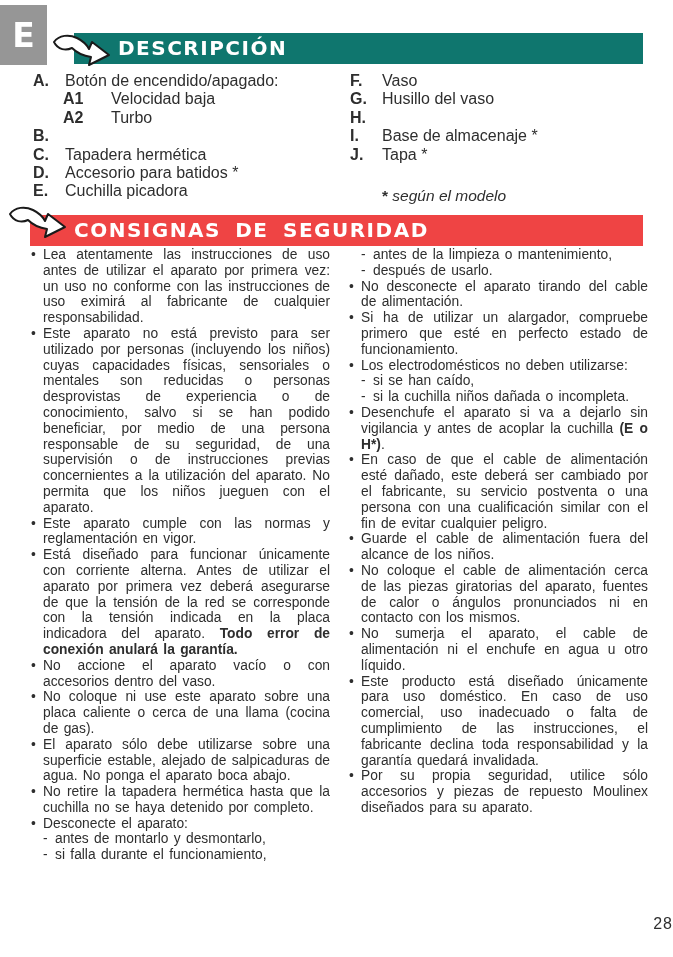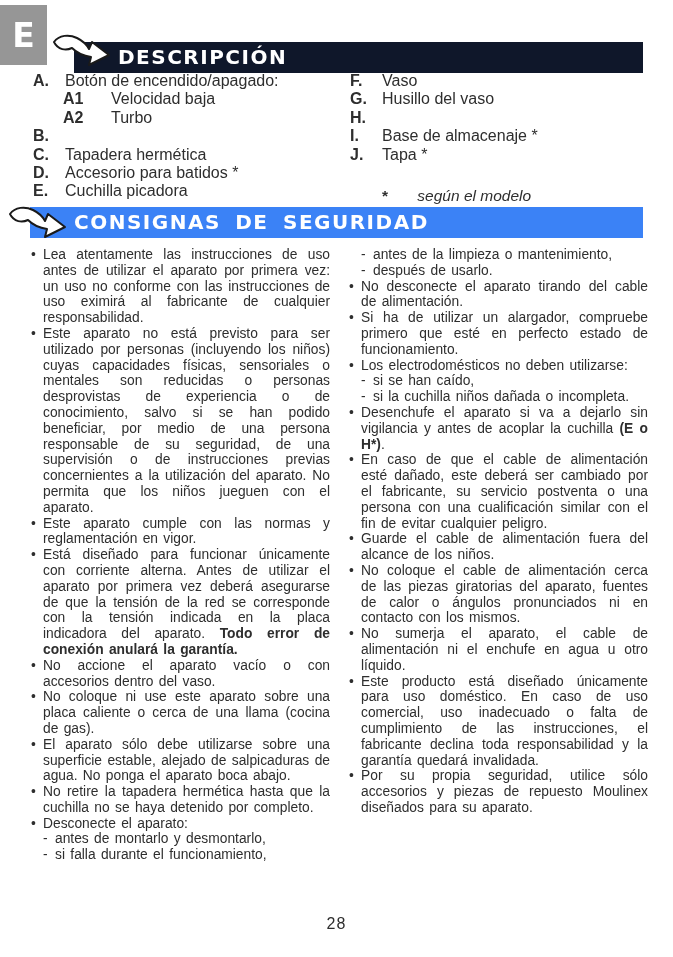--- a/index.html
+++ b/index.html
@@ -27,46 +27,46 @@
   .desc-col{position:absolute;top:72px;font-size:16px;line-height:18.4px;}
   .desc-left{left:33px;width:312px;}
   .desc-right{left:350px;width:298px;}
   .desc-row{display:flex;}
   .desc-key{width:32px;flex:none;font-weight:bold;}
   .desc-row.sub{margin-left:30px;}
   .desc-subkey{width:48px;flex:none;font-weight:bold;}
   .desc-text{flex:1;text-align:justify;}
   .footnote{position:absolute;left:382px;top:187px;font-size:15.5px;}
   .footnote .fm{font-weight:bold;}
-  .footnote .ft{font-style:italic;margin-left:25px;}
+  .footnote .ft{font-style:italic;}
 
   
   .safety-col{position:absolute;top:247px;width:300px;font-size:13.8px;
               line-height:15.8px;text-align:justify;word-spacing:1.5px;}
   .saf-left{left:30px;}
   .saf-right{left:348px;}
   .s-item{position:relative;padding-left:13px;}
   .s-item .marker{position:absolute;left:1px;}
   .s-item.dash{padding-left:25px;}
   .s-item.dash .marker{left:13px;}
   .b{font-weight:bold;}
 
-  .page-number{position:absolute;left:0;right:0;top:915px;text-align:center;
+  .page-number{position:absolute;left:0;right:0;top:915px;text-align:right;
                font-size:16px;letter-spacing:1px;}
 </style>
 </head>
 <body>
 
 <div class="page" style="color: rgb(46, 46, 46);">
 
   <div class="lang-box js-gray" style="background: rgb(150, 150, 150);">
     <span class="lang-letter">E</span>
   </div>
 
-  <div class="banner banner-desc js-gray" style="background: #0f172a; margin-top: 9px;">
+  <div class="banner banner-desc js-gray" style="background: #0f766e;">
     <span class="banner-text">DESCRIPCIÓN</span>
   </div>
   <svg class="arrow arrow-desc" width="62" height="36" viewBox="0 0 62 36">
     <path d="M3 9 C 8 2, 18 1, 26 5 C 32 8, 36 12, 38 16 L 41 9 L 58 22 L 38 32 L 40 24 C 33 23, 26 20, 21 15 C 15 18, 7 17, 3 9 Z" fill="#ffffff" stroke="#1a1a1a" stroke-width="2" stroke-linejoin="round"></path>
   </svg>
 
   <div class="desc-col desc-left" id="desc-left">
       <div class="desc-row">
         <span class="desc-key">A.</span>
         <span class="desc-text">Botón de encendido/apagado:</span>
@@ -115,21 +115,21 @@
         <span class="desc-key">J.</span>
         <span class="desc-text">Tapa *</span>
       </div>
     </div>
 
   <div class="footnote">
     <span class="fm">*</span>
     <span class="ft">según el modelo</span>
   </div>
 
-  <div class="banner banner-cons js-gray" style="background: #3b82f6;">
+  <div class="banner banner-cons js-gray" style="background: #ef4444; margin-top: 8px;">
     <span class="banner-text">CONSIGNAS DE SEGURIDAD</span>
   </div>
   <svg class="arrow arrow-cons" width="62" height="36" viewBox="0 0 62 36">
     <path d="M3 9 C 8 2, 18 1, 26 5 C 32 8, 36 12, 38 16 L 41 9 L 58 22 L 38 32 L 40 24 C 33 23, 26 20, 21 15 C 15 18, 7 17, 3 9 Z" fill="#ffffff" stroke="#1a1a1a" stroke-width="2" stroke-linejoin="round"></path>
   </svg>
 
   <div class="safety-col saf-left" id="saf-left">
       <div class="s-item bullet"><span class="marker">•</span><span>Lea atentamente las instrucciones de uso antes de utilizar el aparato por primera vez: un uso no conforme con las instrucciones de uso eximirá al fabricante de cualquier responsabilidad.</span></div>
       <div class="s-item bullet"><span class="marker">•</span><span>Este aparato no está previsto para ser utilizado por personas (incluyendo los niños) cuyas capacidades físicas, sensoriales o mentales son reducidas o personas desprovistas de experiencia o de conocimiento, salvo si se han podido beneficiar, por medio de una persona responsable de su seguridad, de una supervisión o de instrucciones previas concernientes a la utilización del aparato. No permita que los niños jueguen con el aparato.</span></div>
       <div class="s-item bullet"><span class="marker">•</span><span>Este aparato cumple con las normas y reglamentación en vigor.</span></div>

